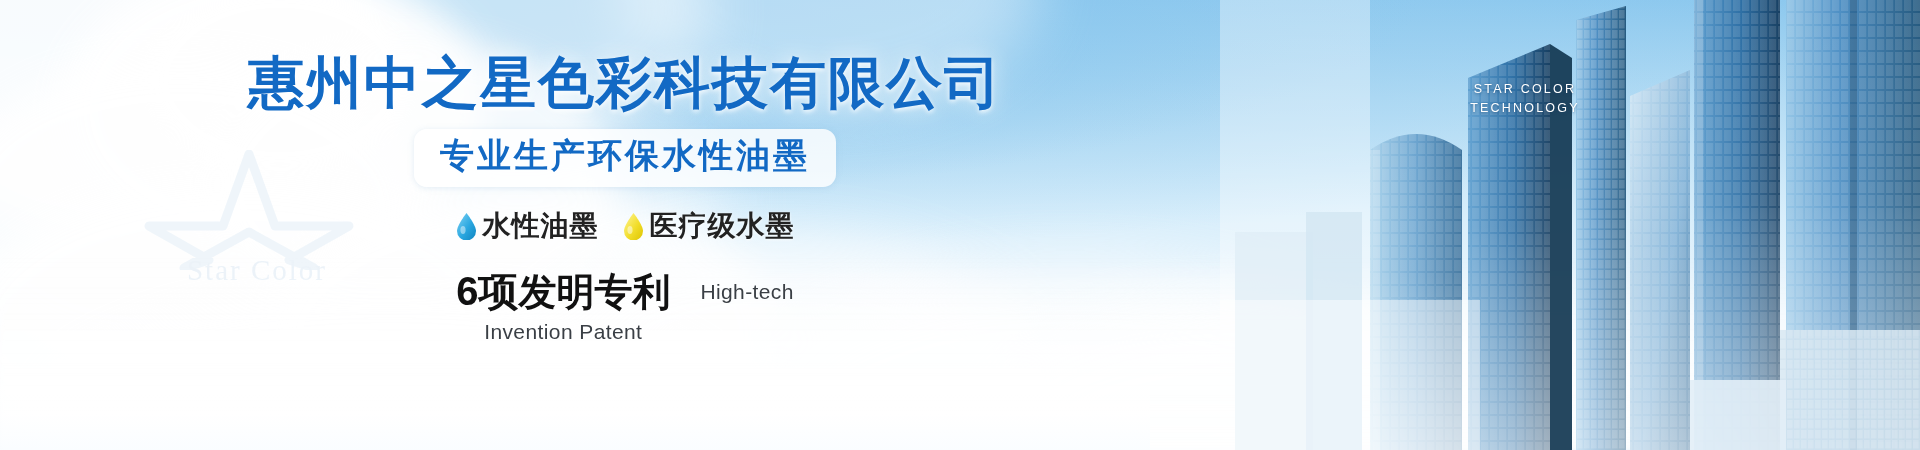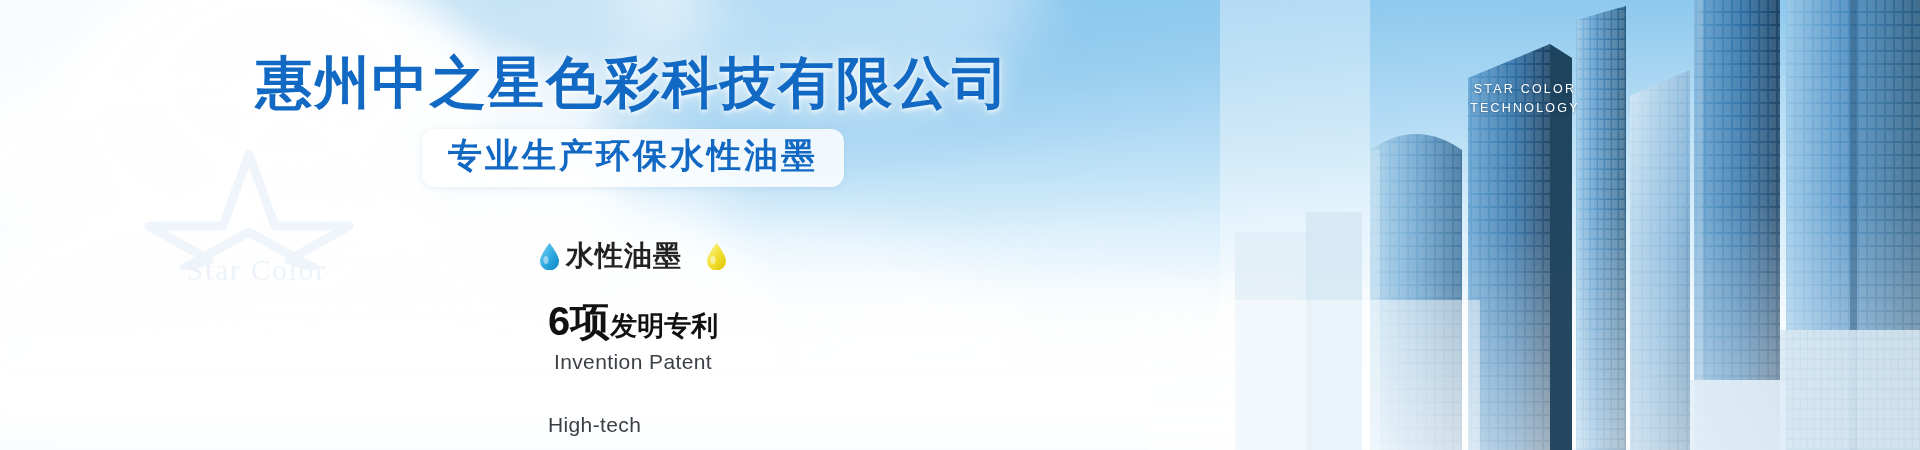--- a/index.html
+++ b/index.html
@@ -67,21 +67,21 @@
     position:absolute;left:0;top:104px;width:330px;text-align:center;
     font-family:"Liberation Serif","DejaVu Serif",serif;
     font-size:29px;letter-spacing:2px;color:#c3d9ec;
   }
 
   
   .buildings{position:absolute;right:0;top:0;width:700px;height:450px;overflow:hidden;}
 
   
   .content{
-    position:absolute;left:8px;top:0;width:1250px;height:450px;
+    position:absolute;left:0;top:0;width:1250px;height:450px;
     display:flex;flex-direction:column;align-items:center;
   }
   .title{
     margin-top:55px;
     font-size:56px;line-height:1;font-weight:bold;
     color:#1269c4;letter-spacing:2px;
     text-shadow:0 2px 5px rgba(255,255,255,.9), 0 0 22px rgba(255,255,255,.75);
     white-space:nowrap;
   }
   .subtitle-pill{
@@ -91,36 +91,36 @@
     padding:7px 26px 12px 26px;
     box-shadow:0 1px 6px rgba(130,175,210,.22);
   }
   .subtitle{
     font-size:34px;line-height:1.15;font-weight:bold;
     color:#1269c4;letter-spacing:3px;white-space:nowrap;
   }
   .products{
     margin-top:20px;display:flex;align-items:center;gap:24px;white-space:nowrap;
   }
-  .product{display:flex;align-items:center;gap:6px;margin-top:30px;}
+  .product{display:flex;align-items:center;gap:6px;}
   .drop{width:21px;height:28px;display:block;}
   .product-label{
     font-size:28px;font-weight:bold;color:#222;letter-spacing:1px;
     text-shadow:0 1px 3px rgba(255,255,255,.85);
   }
   .badges{
-    margin-top:26px;display:flex;align-items:flex-start;gap:30px;white-space:nowrap;flex-direction:column;
+    margin-top:26px;display:flex;align-items:flex-start;gap:30px;white-space:nowrap;
   }
   .badge{display:flex;flex-direction:column;align-items:center;}
   .badge-cn{display:flex;align-items:baseline;}
   .badge-big{
     font-size:40px;font-weight:bold;color:#111;letter-spacing:0px;line-height:1;
   }
   .badge-small{
-    font-size:27px;font-weight:bold;color:#111;letter-spacing:0px;line-height:1;
+    font-size:38px;font-weight:bold;color:#111;letter-spacing:0px;line-height:1;
   }
   .badge-en{
     margin-top:9px;font-size:21px;color:#3a3f45;letter-spacing:.4px;
   }
 
   
   .corner-label{
     position:absolute;right:330px;top:80px;width:130px;text-align:center;
     color:#ffffff;font-size:12.5px;line-height:1.55;letter-spacing:2.2px;
     text-shadow:0 1px 3px rgba(20,60,100,.6);
@@ -270,20 +270,21 @@
           <defs>
             <linearGradient id="d3" x1="0" y1="0" x2="1" y2="1">
               <stop offset="0%" stop-color="#fff59a"></stop>
                 <stop offset="55%" stop-color="#f2de2c"></stop>
                 <stop offset="100%" stop-color="#ddc400"></stop>
             </linearGradient>
           </defs>
           <path d="M10.5 1 C10.5 1 1 13 1 19 a9.5 9.5 0 0 0 19 0 C20 13 10.5 1 10.5 1 Z" fill="url(#d3)"></path>
           <ellipse cx="7" cy="18" rx="2.6" ry="4" fill="#ffffff" opacity=".5"></ellipse>
         </svg>
+        <span class="product-label">医疗级水墨</span>
       </div>
 
     </div>
 
     <div class="badges">
 
       <div class="badge">
         <div class="badge-cn">
           <span class="badge-big">6项</span>
           <span class="badge-small">发明专利</span>

